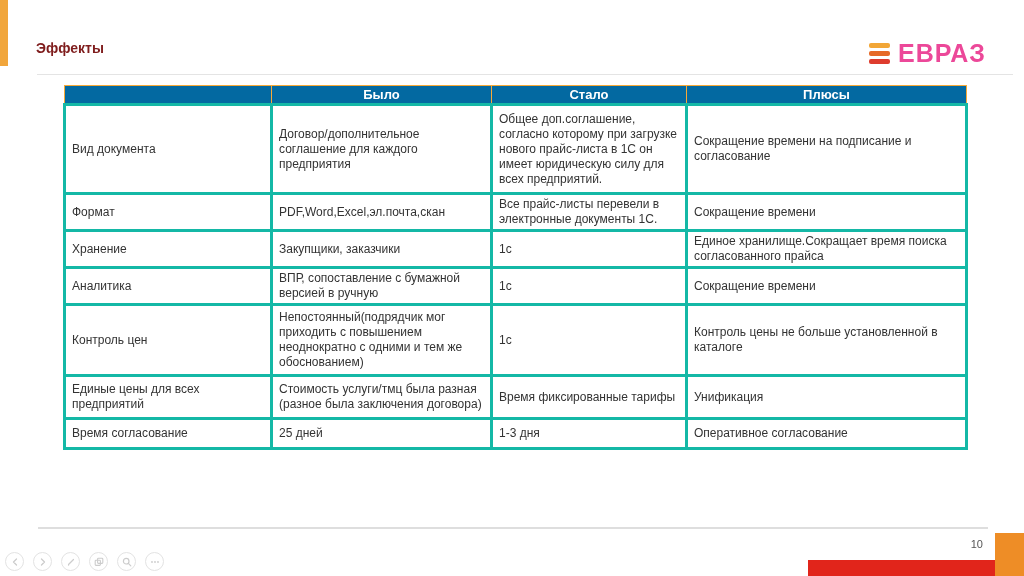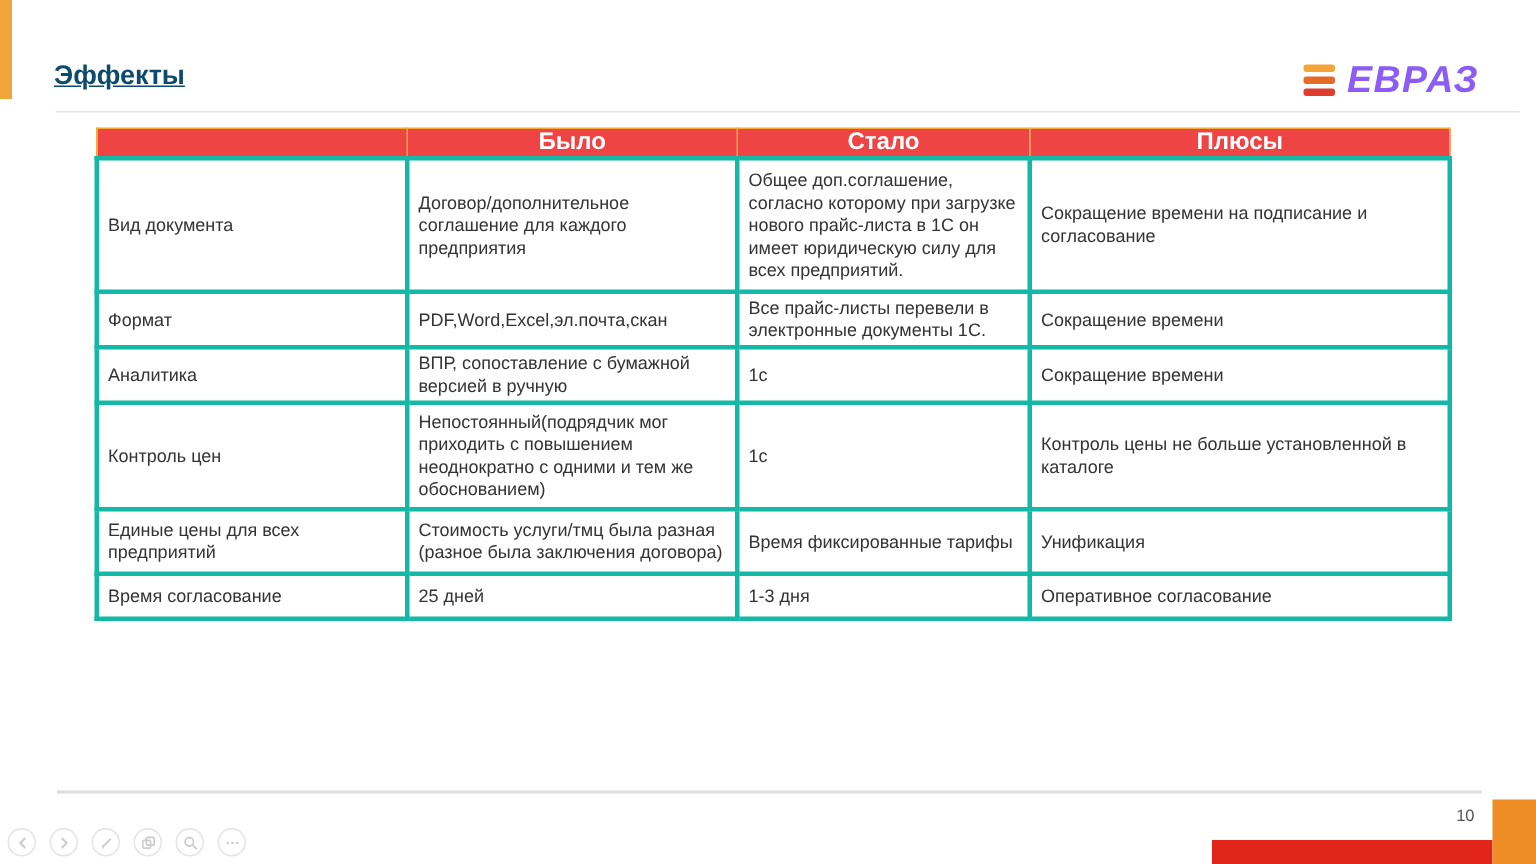--- a/index.html
+++ b/index.html
@@ -2,38 +2,38 @@
 <html><head>
 <meta charset="utf-8">
 <style>
   * { margin:0; padding:0; box-sizing:border-box; }
   html,body { background:#888; }
   .slide {
     position:relative; width:1024px; height:576px; background:#ffffff;
     font-family:"Liberation Sans", sans-serif; overflow:hidden; margin:0 auto;
   }
   .accent-bar { position:absolute; left:0; top:0; width:8px; height:66px; background:#F1A63C; }
-  .title { position:absolute; left:36px; top:40px; font-size:18px; font-weight:bold; color:#0c4a6e;text-decoration:underline; }
+  .title { position:absolute; left:36px; top:40px; font-size:14px; font-weight:bold; color:#7f1d1d; }
   .top-divider { position:absolute; left:37px; top:74px; width:976px; height:1px; background:#e4e4e4; }
 
   .logo { position:absolute; top:43px; right:38px; display:flex; align-items:center; gap:8px; }
   .logo-bars { display:flex; flex-direction:column; gap:3px; }
   .logo-bars .bar { width:21px; height:5px; border-radius:2px; }
   .bar1 { background:#F2A636; }
   .bar2 { background:#E66A28; }
   .bar3 { background:#DE3C2E; }
-  .logo-text { font-size:25px; font-weight:bold; color:#8b5cf6; letter-spacing:1px; line-height:21px;font-style:italic; }
+  .logo-text { font-size:25px; font-weight:bold; color:#ec4899; letter-spacing:1px; line-height:21px; }
 
   table.effects {
     position:absolute; left:63px; top:85px; width:902px;
     border-collapse:collapse; table-layout:fixed;
     border:1px solid #EFAE4C;
   }
   table.effects th {
-    background:#ef4444; color:#ffffff; font-size:16px; font-weight:bold;
+    background:#0369a1; color:#ffffff; font-size:13px; font-weight:bold;
     height:19px; padding:0 4px; border:1px solid #F7A937; text-align:center;
   }
   table.effects td {
     border:3px solid #14b8a6; background:#fff;
     font-size:12px; color:#333333; padding:2px 6px;
     vertical-align:middle; line-height:1.25; text-align:left;
     overflow:hidden;
   }
   tr.row-0 { height:89px; }
   tr.row-1 { height:34px; }
@@ -98,20 +98,26 @@
         <td>Договор/дополнительное соглашение для каждого предприятия</td>
         <td>Общее доп.соглашение, согласно которому при загрузке нового прайс-листа в 1С он имеет юридическую силу для всех предприятий.</td>
         <td>Сокращение времени на подписание и согласование</td>
       </tr>
       <tr class="row-1">
         <td>Формат</td>
         <td>PDF,Word,Excel,эл.почта,скан</td>
         <td>Все прайс-листы перевели в электронные документы 1С.</td>
         <td>Сокращение времени</td>
       </tr>
+      <tr class="row-2">
+        <td>Хранение</td>
+        <td>Закупщики, заказчики</td>
+        <td>1с</td>
+        <td>Единое хранилище.Сокращает время поиска согласованного прайса</td>
+      </tr>
       <tr class="row-3">
         <td>Аналитика</td>
         <td>ВПР, сопоставление с бумажной версией в ручную</td>
         <td>1с</td>
         <td>Сокращение времени</td>
       </tr>
       <tr class="row-4">
         <td>Контроль цен</td>
         <td>Непостоянный(подрядчик мог приходить с повышением неоднократно с одними и тем же обоснованием)</td>
         <td>1с</td>

